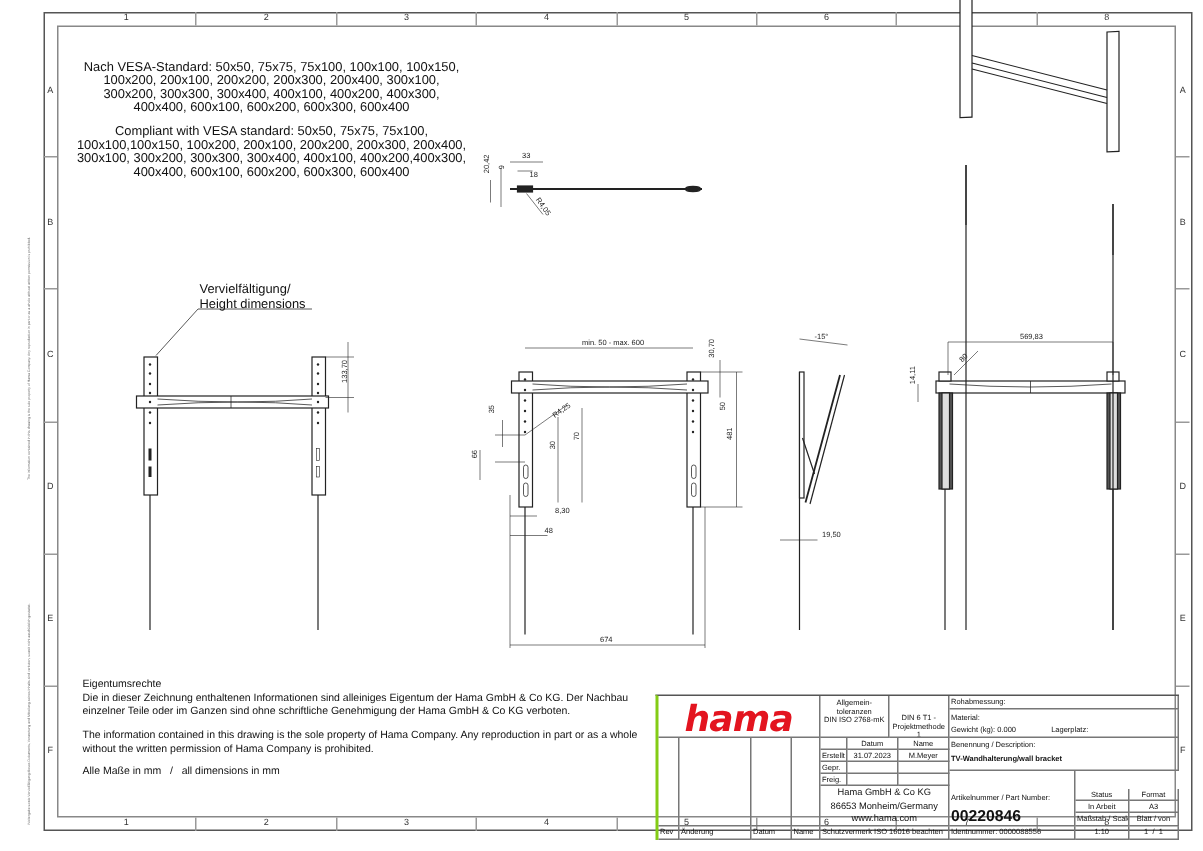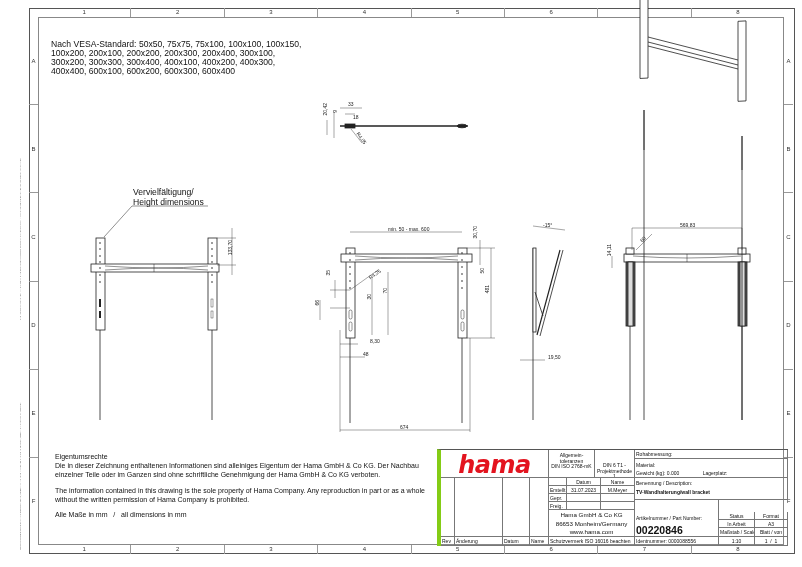--- a/index.html
+++ b/index.html
@@ -10,29 +10,29 @@
   .zone-top,.zone-bot{position:absolute;left:38px;width:746px;height:9px;display:flex;}
   .zone-top{top:8px;} .zone-bot{top:545px;}
   .zone-top div,.zone-bot div{flex:1;border-left:1px solid #999;font-size:6px;text-align:center;line-height:9px;color:#333;}
   .zone-top div:first-child,.zone-bot div:first-child{border-left:none;}
   .zone-left,.zone-right{position:absolute;top:17px;width:9px;height:528px;display:flex;flex-direction:column;}
   .zone-left{left:29px;} .zone-right{left:784px;}
   .zone-left div,.zone-right div{flex:1;border-top:1px solid #999;font-size:6px;display:flex;align-items:center;justify-content:center;color:#333;}
   .zone-left div:first-child,.zone-right div:first-child{border-top:none;}
   .side-note{position:absolute;left:2px;top:150px;width:26px;height:400px;}
   .side-note span{position:absolute;writing-mode:vertical-rl;transform:rotate(180deg);font-size:2.3px;color:#666;line-height:3px;}
-  .vesa{left:51px;top:40px;width:260px;font-size:8.6px;line-height:9px;}
+  .vesa{left:51px;top:40px;width:260px;font-size:8.6px;line-height:9px;text-align:center;}
   .vesa p{margin:0 0 7px 0;}
   .notes{left:55px;top:452px;width:380px;font-size:7px;line-height:9.2px;}
   .notes p{margin:0 0 6px 0;}
   .label-height{left:133px;top:188px;font-size:8.6px;line-height:9.5px;}
   .dim{position:absolute;font-size:5px;color:#222;white-space:nowrap;}
   .vert{writing-mode:vertical-rl;transform:rotate(180deg);}
   
-  .tb{left:437px;top:449px;width:347px;height:96px;border-top:1px solid #555;border-left:4px solid #84cc16;font-size:5px;}
+  .tb{left:437px;top:463px;width:347px;height:96px;border-top:1px solid #555;border-left:2px solid #84cc16;font-size:5px;}
   .tbc{position:absolute;border-right:1px solid #777;border-bottom:1px solid #777;box-sizing:border-box;padding:1px;overflow:hidden;white-space:nowrap;}
   .center{text-align:center;}
   .logo{font-family:"DejaVu Sans",sans-serif;font-style:italic;font-weight:bold;color:#e3141f;font-size:24px;letter-spacing:-0.5px;line-height:28px;}
   .partno{font-size:10.5px;font-weight:bold;}
   svg{position:absolute;left:0;top:0;}
 </style>
 </head>
 <body>
 
 <div class="abs frame-outer"></div>
@@ -75,20 +75,21 @@
   <div>F</div>
 </div>
 
 <div class="side-note">
   <span style="left:17px;top:0;height:170px;">The information contained in this drawing is the sole property of Hama Company. Any reproduction in part or as a whole without written permission is prohibited.</span>
   <span style="left:17px;top:210px;height:190px;">Weitergabe sowie Vervielfältigung dieses Dokuments, Verwertung und Mitteilung seines Inhalts sind verboten, soweit nicht ausdrücklich gestattet.</span>
 </div>
 
 <div class="abs vesa">
   <p>Nach VESA-Standard: 50x50, 75x75, 75x100, 100x100, 100x150, 100x200, 200x100, 200x200, 200x300, 200x400, 300x100, 300x200, 300x300, 300x400, 400x100, 400x200, 400x300, 400x400, 600x100, 600x200, 600x300, 600x400</p>
+  <p>Compliant with VESA standard: 50x50, 75x75, 75x100, 100x100,100x150, 100x200, 200x100, 200x200, 200x300, 200x400, 300x100, 300x200, 300x300, 300x400, 400x100, 400x200,400x300, 400x400, 600x100, 600x200, 600x300, 600x400</p>
 </div>
 
 <div class="abs label-height">
   <div>Vervielfältigung/</div>
   <div>Height dimensions</div>
 </div>
 
 <svg width="802" height="567">
   <g stroke="#222" fill="none" stroke-width="0.8">
 

